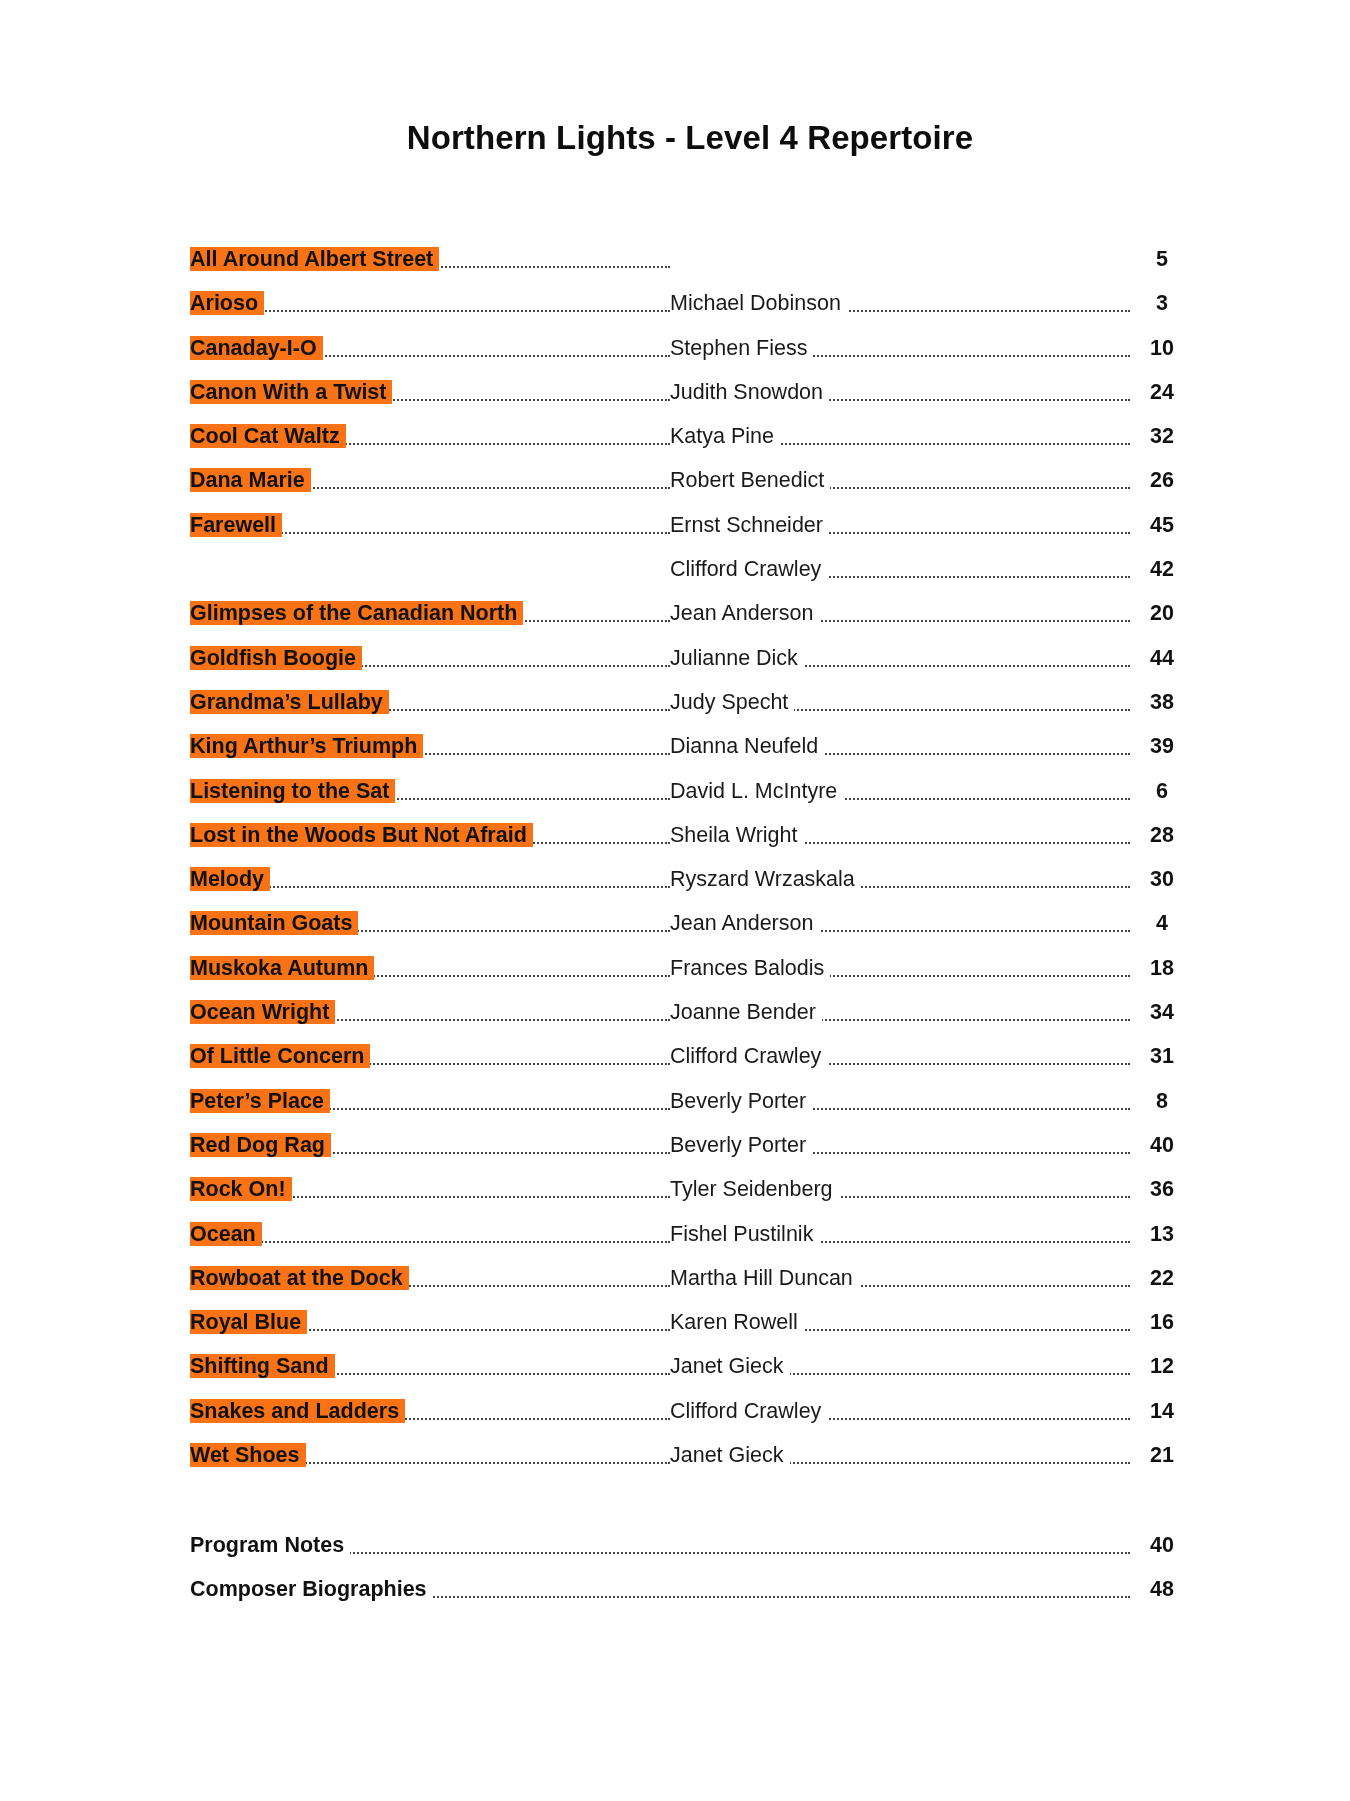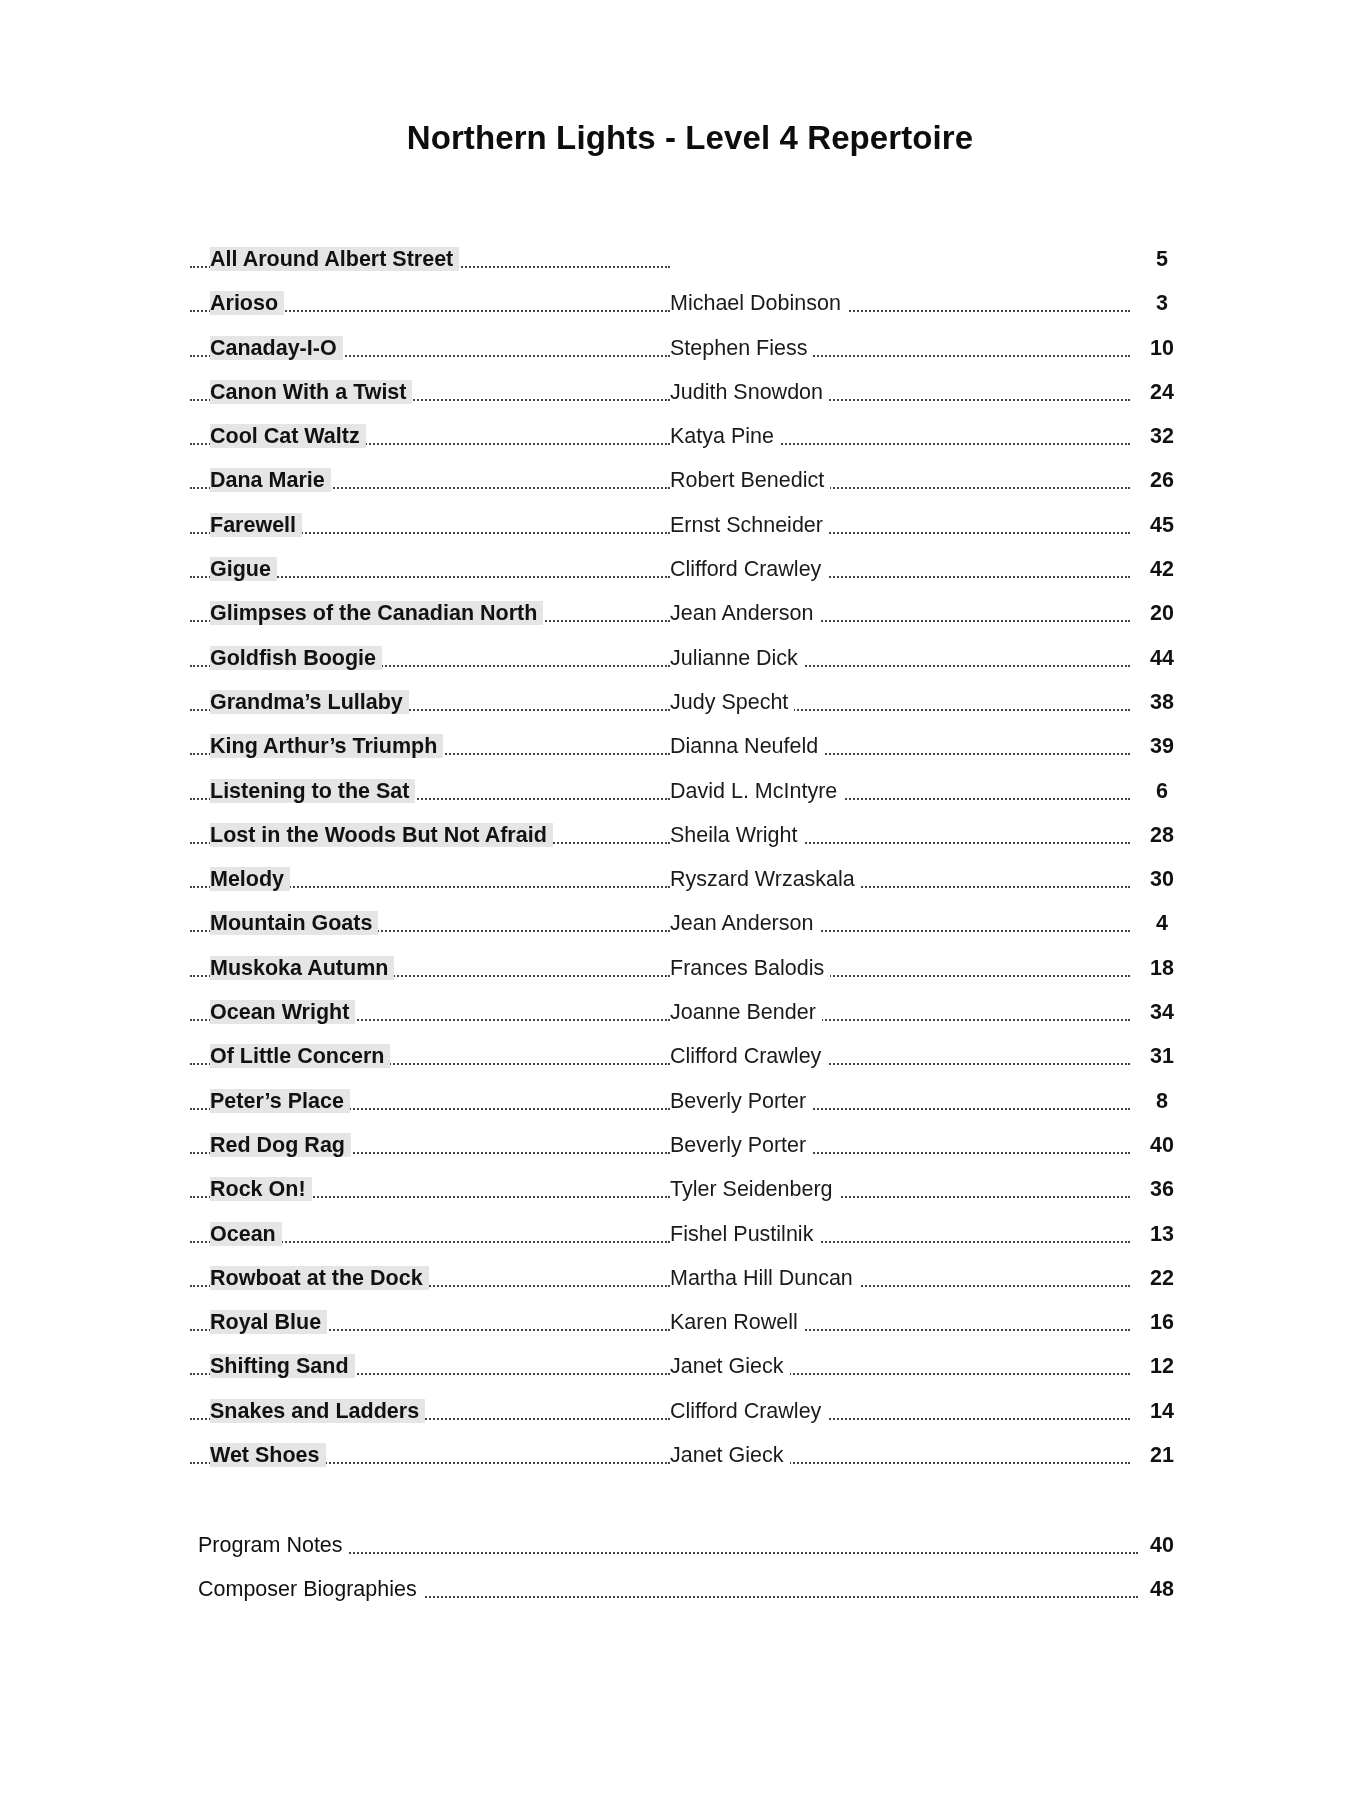--- a/index.html
+++ b/index.html
@@ -43,25 +43,24 @@
     .toc-title {
       position: absolute;
       left: 0;
       top: 0;
       width: 480px;
       overflow: hidden;
       font-weight: bold;
       color: #111111;
     }
     .toc-title .t {
-      background: #e5e5e5;
+      background: #f97316;
       padding-right: 6px;
       position: relative;
       z-index: 1;
-      margin-left: 20px;
     }
     .toc-title::after,
     .toc-composer::after,
     .toc-full::after {
       content: "";
       position: absolute;
       left: 0;
       right: 0;
       bottom: 8px;
       border-bottom: 2px dotted #444;
@@ -76,25 +75,25 @@
       color: #1a1a1a;
     }
     .toc-composer .c {
       background: #ffffff;
       padding-right: 6px;
       position: relative;
       z-index: 1;
     }
     .toc-full {
       position: absolute;
-      left: 8px;
+      left: 0;
       top: 0;
       width: 940px;
       overflow: hidden;
-      font-weight: normal;
+      font-weight: bold;
     }
     .toc-full .t {
       background: #ffffff;
       padding-right: 6px;
       position: relative;
       z-index: 1;
     }
     .toc-page {
       position: absolute;
       right: 0;
@@ -145,21 +144,20 @@
       <div class="toc-title"><span class="t">Dana Marie</span></div>
       <div class="toc-composer"><span class="c">Robert Benedict</span></div>
       <div class="toc-page">26</div>
     </div>
     <div class="toc-row">
       <div class="toc-title"><span class="t">Farewell</span></div>
       <div class="toc-composer"><span class="c">Ernst Schneider</span></div>
       <div class="toc-page">45</div>
     </div>
     <div class="toc-row">
-      <div class="toc-title"><span class="t">Gigue</span></div>
       <div class="toc-composer"><span class="c">Clifford Crawley</span></div>
       <div class="toc-page">42</div>
     </div>
     <div class="toc-row">
       <div class="toc-title"><span class="t">Glimpses of the Canadian North</span></div>
       <div class="toc-composer"><span class="c">Jean Anderson</span></div>
       <div class="toc-page">20</div>
     </div>
     <div class="toc-row">
       <div class="toc-title"><span class="t">Goldfish Boogie</span></div>

